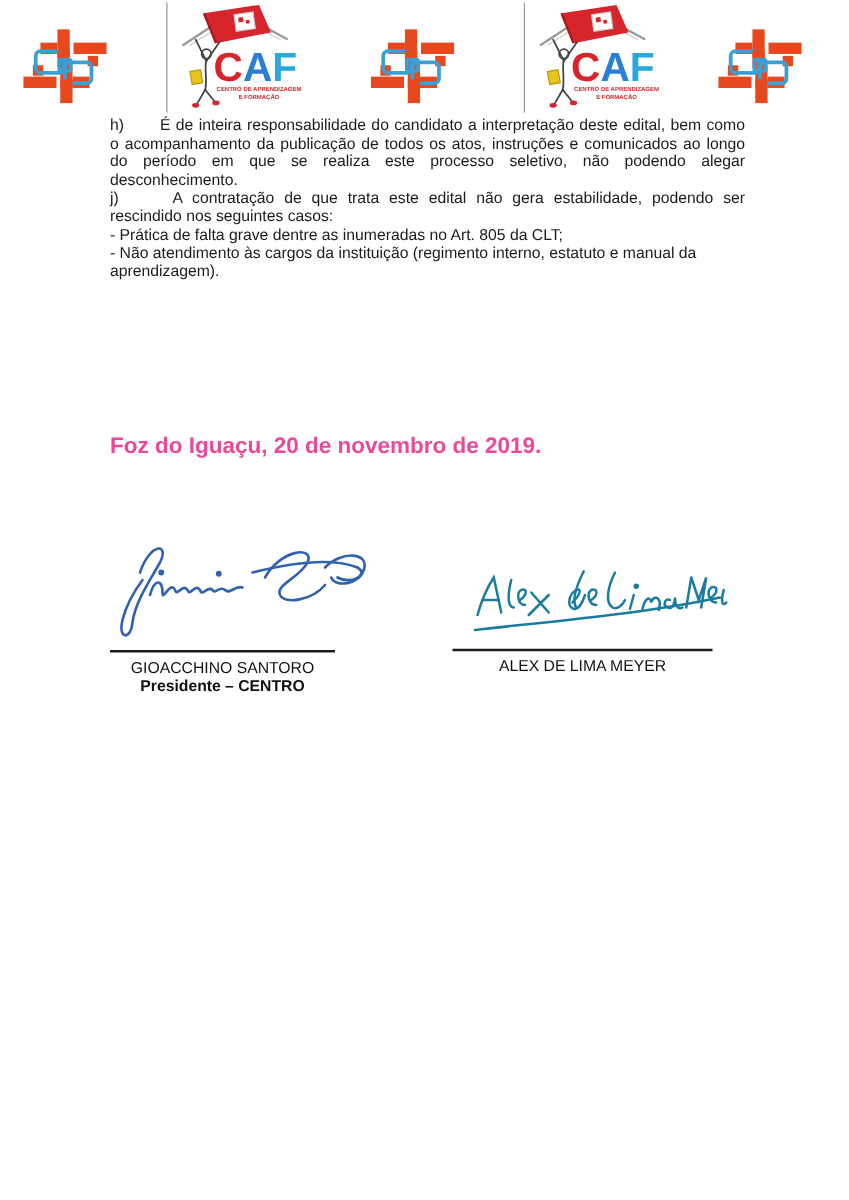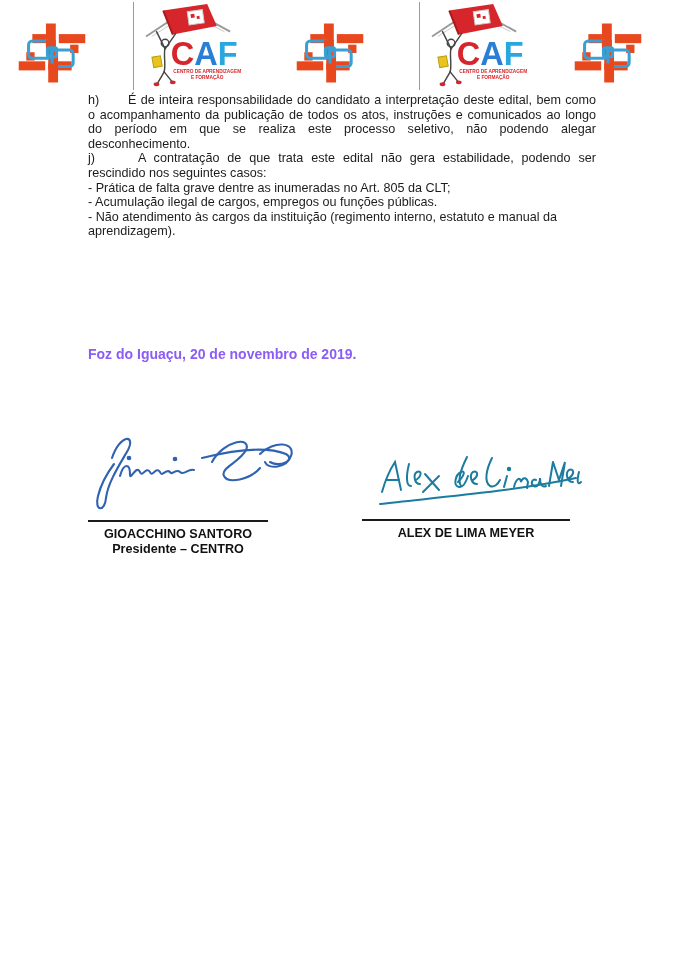--- a/index.html
+++ b/index.html
@@ -21,31 +21,31 @@
     font-size:12.6px;line-height:14.6px;text-align:justify;
   }
   .content p{margin:0;}
   .plabel{display:inline-block;}
   .w40{width:40px;} .w50{width:50px;}
   .dash-item{text-align:left;}
   .k-par{margin-top:9px;}
   
   .dateline{
     position:absolute;left:88px;top:346px;
-    font-size:14px;font-weight:bold;color:#8b5cf6;
+    font-size:18px;font-weight:bold;color:#ec4899;
   }
   
   .sig-script{position:absolute;}
   .sig-script-left{left:84px;top:426px;width:225px;height:90px;}
   .sig-script-right{left:370px;top:442px;width:215px;height:68px;}
   .sig-block{position:absolute;text-align:center;}
   .sig-block-left{left:88px;top:520px;width:180px;}
   .sig-block-right{left:362px;top:519px;width:208px;}
   .sig-rule{border-top:2px solid #1b1b1b;height:0;margin-bottom:5px;}
-  .sig-name{font-size:12.6px;font-weight:bold;line-height:15px;color:#111;}
+  .sig-name{font-size:12.6px;font-weight:normal;line-height:15px;color:#111;}
   .sig-role{font-size:12.6px;font-weight:bold;line-height:15px;color:#111;}
 </style>
 </head>
 <body>
 
 <div class="page">
 
   <div class="logo hash-logo hash-1">
     <svg viewBox="0 0 92 82">
       <g fill="#e8481e">
@@ -175,21 +175,20 @@
   </div>
 
   <div class="content">
     <p>
       <span class="plabel w40">h)</span><span>É de inteira responsabilidade do candidato a interpretação deste edital, bem como o acompanhamento da publicação de todos os atos, instruções e comunicados ao longo do período em que se realiza este processo seletivo, não podendo alegar desconhecimento.</span>
     </p>
     <p>
       <span class="plabel w50">j)</span><span>A contratação de que trata este edital não gera estabilidade, podendo ser rescindido nos seguintes casos:</span>
     </p>
     <div class="dash-item">- Prática de falta grave dentre as inumeradas no Art. 805 da CLT;</div>
-    <div class="dash-item">- Acumulação ilegal de cargos, empregos ou funções públicas.</div>
     <div class="dash-item">- Não atendimento às cargos da instituição (regimento interno, estatuto e manual da aprendizagem).</div>
   </div>
 
   <div class="dateline">Foz do Iguaçu, 20 de novembro de 2019.</div>
 
   <svg class="sig-script sig-script-left" viewBox="0 0 225 90">
     <g fill="none" stroke="#2f63b0" stroke-width="2.1" stroke-linecap="round">
       <path d="M28,32 C36,8 52,8 44,24 C36,38 24,56 22,72 C21,86 10,86 14,70 C17,58 24,46 30,38"></path>
       <path d="M36,50 C40,36 46,38 46,48 C46,56 52,38 56,46 C58,52 62,40 66,46 C68,52 72,40 76,46 C78,52 82,42 86,46 C88,50 92,42 96,46 C100,50 104,42 110,44"></path>
       <circle cx="45" cy="32" r="1.3" fill="#2f63b0"></circle>

